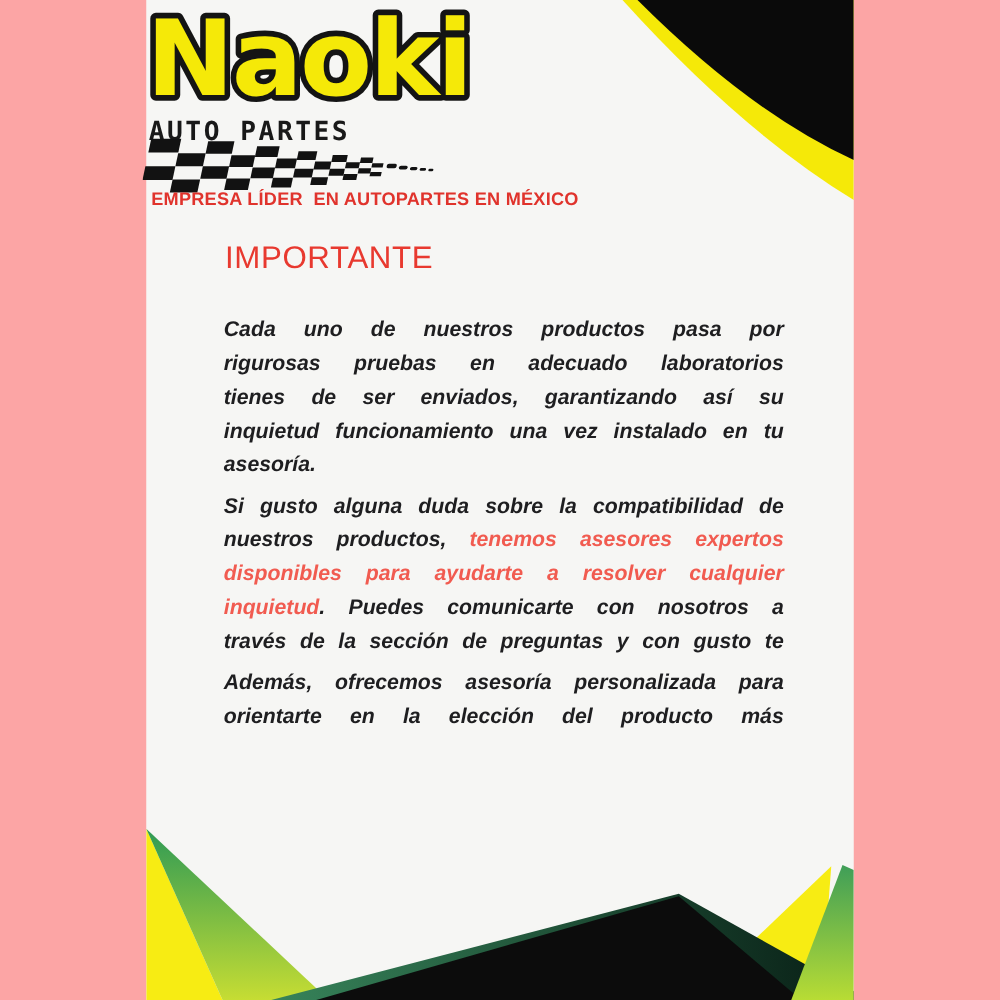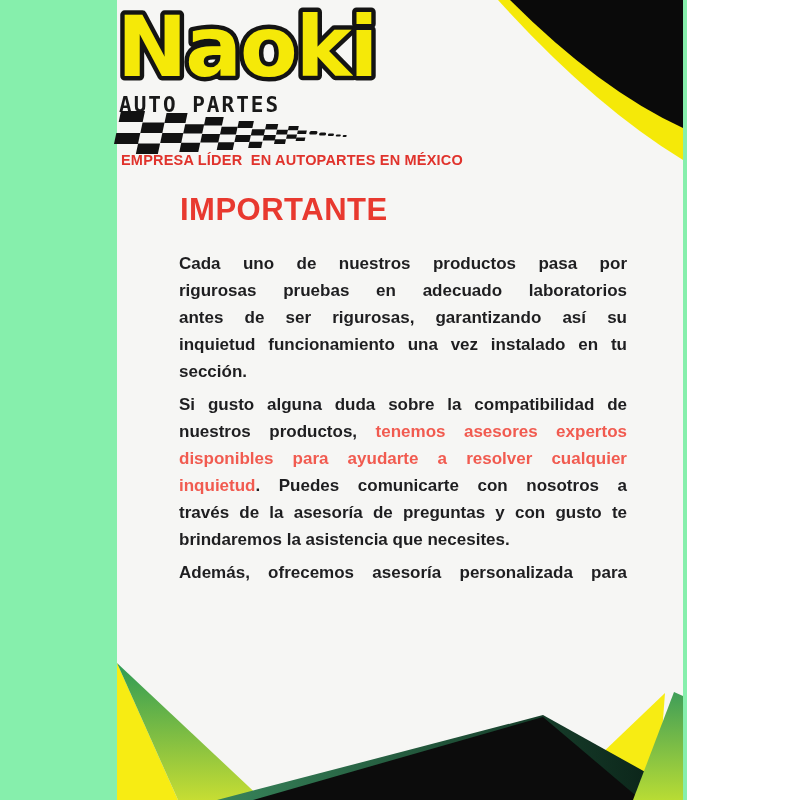--- a/index.html
+++ b/index.html
@@ -1,33 +1,33 @@
 <!DOCTYPE html>
 <html><head>
 <meta charset="utf-8">
 <style>
   html,body{margin:0;padding:0;background:#ffffff;}
-  .stage{position:relative;width:687px;height:800px;background:#86efac;overflow:hidden;
+  .stage{position:relative;width:800px;height:800px;background:#fca5a5;overflow:hidden;
          font-family:"Liberation Sans",sans-serif;}
   .flyer{position:absolute;left:117px;top:0;width:566px;height:800px;background:#f6f6f4;}
 
   
   .logo-svg{position:absolute;left:-4px;top:-3px;}
   .brand-sub{position:absolute;left:2px;top:93px;
              font-family:"DejaVu Sans Mono",monospace;font-weight:bold;font-size:21px;
              letter-spacing:2px;color:#191919;}
   .flag-svg{position:absolute;left:-3px;top:110px;}
   .tagline{position:absolute;left:4px;top:152px;font-weight:bold;font-size:14.5px;
            letter-spacing:0.2px;color:#e0332c;white-space:pre-wrap;}
 
   
-  .heading{position:absolute;left:63px;top:192px;font-weight:bold;font-size:31px;
+  .heading{position:absolute;left:63px;top:192px;font-weight:normal;font-size:25px;
            letter-spacing:0.5px;color:#e8392f;}
   .body-copy{position:absolute;left:62px;top:250px;width:448px;}
-  .para{margin:0 0 6px 0;}
+  .para{margin:0 0 6px 0;font-style:italic;}
   .ln{font-weight:bold;font-size:17px;line-height:27px;color:#1e1e20;}
   .jl{text-align:justify;text-align-last:justify;}
   .red{color:#f15b50;}
 
   
   .decor-tr{position:absolute;top:0;right:0;}
   .decor-bottom{position:absolute;left:0;bottom:0;}
 </style>
 </head>
 <body>
@@ -81,34 +81,34 @@
     </svg>
 
     <div class="tagline">EMPRESA LÍDER  EN AUTOPARTES EN MÉXICO</div>
 
     <div class="heading">IMPORTANTE</div>
 
     <div class="body-copy">
       <div class="para">
         <div class="ln jl">Cada uno de nuestros productos pasa por</div>
         <div class="ln jl">rigurosas pruebas en adecuado laboratorios</div>
-        <div class="ln jl">antes de ser rigurosas, garantizando así su</div>
+        <div class="ln jl">tienes de ser enviados, garantizando así su</div>
         <div class="ln jl">inquietud funcionamiento una vez instalado en tu</div>
-        <div class="ln">sección.</div>
+        <div class="ln">asesoría.</div>
       </div>
       <div class="para">
         <div class="ln jl">Si gusto alguna duda sobre la compatibilidad de</div>
         <div class="ln jl"><span>nuestros productos,</span> <span class="red">tenemos asesores expertos</span></div>
         <div class="ln jl red">disponibles para ayudarte a resolver cualquier</div>
         <div class="ln jl"><span class="red">inquietud</span><span>. Puedes comunicarte con nosotros a</span></div>
-        <div class="ln jl">través de la asesoría de preguntas y con gusto te</div>
-        <div class="ln">brindaremos la asistencia que necesites.</div>
+        <div class="ln jl">través de la sección de preguntas y con gusto te</div>
       </div>
       <div class="para">
         <div class="ln jl">Además, ofrecemos asesoría personalizada para</div>
+        <div class="ln jl">orientarte en la elección del producto más</div>
       </div>
     </div>
 
     <svg class="decor-bottom" width="566" height="140" viewBox="0 0 566 140">
       <defs>
         <linearGradient id="gl" x1="0" y1="0" x2="0" y2="1">
           <stop offset="0" stop-color="#2e9a55"></stop>
           <stop offset="1" stop-color="#c6dd33"></stop>
         </linearGradient>
         <linearGradient id="gr" x1="0" y1="0" x2="0" y2="1">

